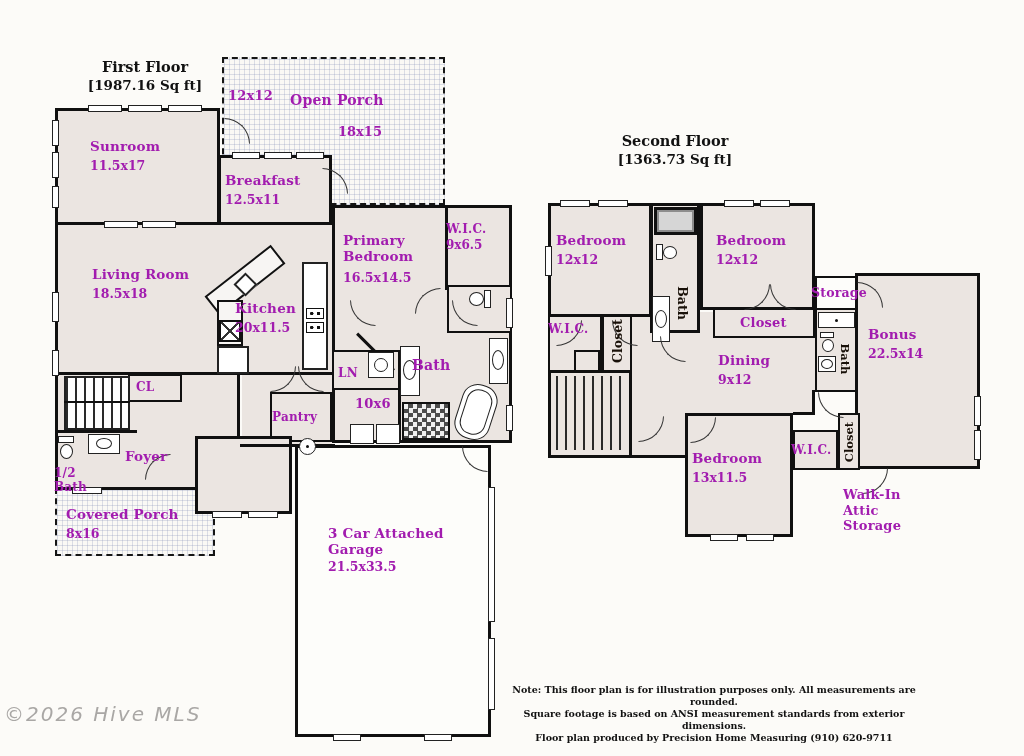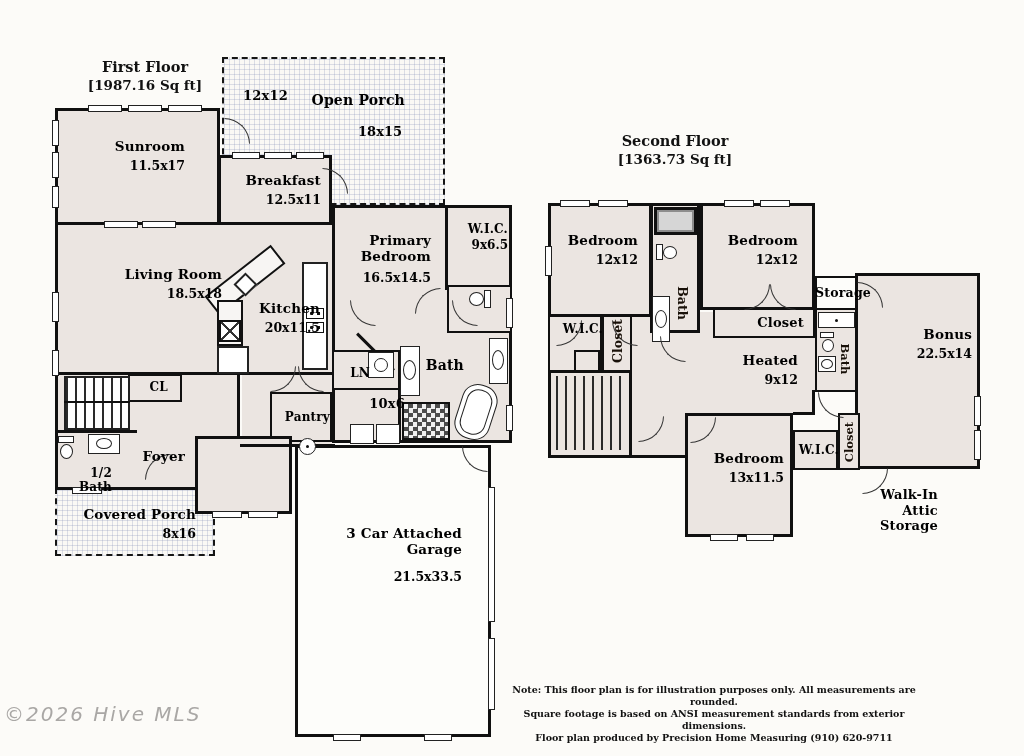--- a/index.html
+++ b/index.html
@@ -10,21 +10,21 @@
   .thin{border-width:2px;}
   .white{background:#fdfdfa;}
   .base{position:absolute;background:#ebe5e1;}
   .porch{position:absolute;border:2.5px dashed #151515;box-sizing:border-box;
          background-color:#faf9f5;
          background-image:linear-gradient(rgba(145,155,190,.30) 1px,transparent 1px),
                           linear-gradient(90deg,rgba(145,155,190,.30) 1px,transparent 1px);
          background-size:5px 5px;}
   .wall{position:absolute;background:#101010;}
   .win{position:absolute;background:#fff;border:1.4px solid #222;box-sizing:border-box;}
-  .rlbl{position:absolute;text-align:right;color:#000000;font-weight:bold;line-height:1.2;}
+  .rlbl{position:absolute;text-align:left;color:#a21caf;font-weight:bold;line-height:1.2;}
   .rn{font-size:13.5px;letter-spacing:.2px;}
   .rd{font-size:12.5px;margin-top:4px;}
   .sm .rn{font-size:12px;}
   .vwrap{position:absolute;transform:translate(-50%,-50%) rotate(90deg);
          font-weight:bold;font-size:12.5px;white-space:nowrap;color:#181008;}
   .ccw{transform:translate(-50%,-50%) rotate(-90deg);}
   .arc{position:absolute;width:26px;height:26px;border:1.6px solid #333;box-sizing:border-box;background:transparent;}
   .arc-tl{border-color:#333 transparent transparent #333;border-radius:100% 0 0 0;}
   .arc-tr{border-color:#333 #333 transparent transparent;border-radius:0 100% 0 0;}
   .arc-bl{border-color:transparent transparent #333 #333;border-radius:0 0 0 100%;}
@@ -273,21 +273,21 @@
     </div>
 
   <div class="rlbl" style="left:66px;top:506px;width:130px;">
     <div class="rn">Covered Porch</div>
     <div class="rd">8x16</div>
     </div>
 
 
   <div class="rlbl" style="left:328px;top:525px;width:134px;">
     <div class="rn">3 Car Attached Garage</div>
-    <div class="rd" style="margin-top:12px;">21.5x33.5</div>
+    <div class="rd" style="margin-top:2px;">21.5x33.5</div>
     </div>
 
   <div class="rlbl" style="left:556px;top:232px;width:82px;">
     <div class="rn">Bedroom</div>
     <div class="rd">12x12</div>
     </div>
 
   <div class="rlbl" style="left:716px;top:232px;width:82px;">
     <div class="rn">Bedroom</div>
     <div class="rd">12x12</div>
@@ -305,21 +305,21 @@
 
   <div class="rlbl" style="left:740px;top:315px;width:64px;">
     <div class="rn" style="font-size:13px;">Closet</div>
     </div>
 
   <div class="rlbl" style="left:811px;top:285px;width:60px;">
     <div class="rn" style="font-size:12.5px;">Storage</div>
     </div>
 
   <div class="rlbl" style="left:718px;top:352px;width:80px;">
-    <div class="rn">Heated</div>
+    <div class="rn">Dining</div>
     <div class="rd">9x12</div>
     </div>
 
   <div class="vwrap" style="left:845px;top:359px;font-size:11.5px;">
     <span>Bath</span></div>
 
   <div class="rlbl" style="left:868px;top:326px;width:104px;">
     <div class="rn">Bonus</div>
     <div class="rd">22.5x14</div>
     </div>

